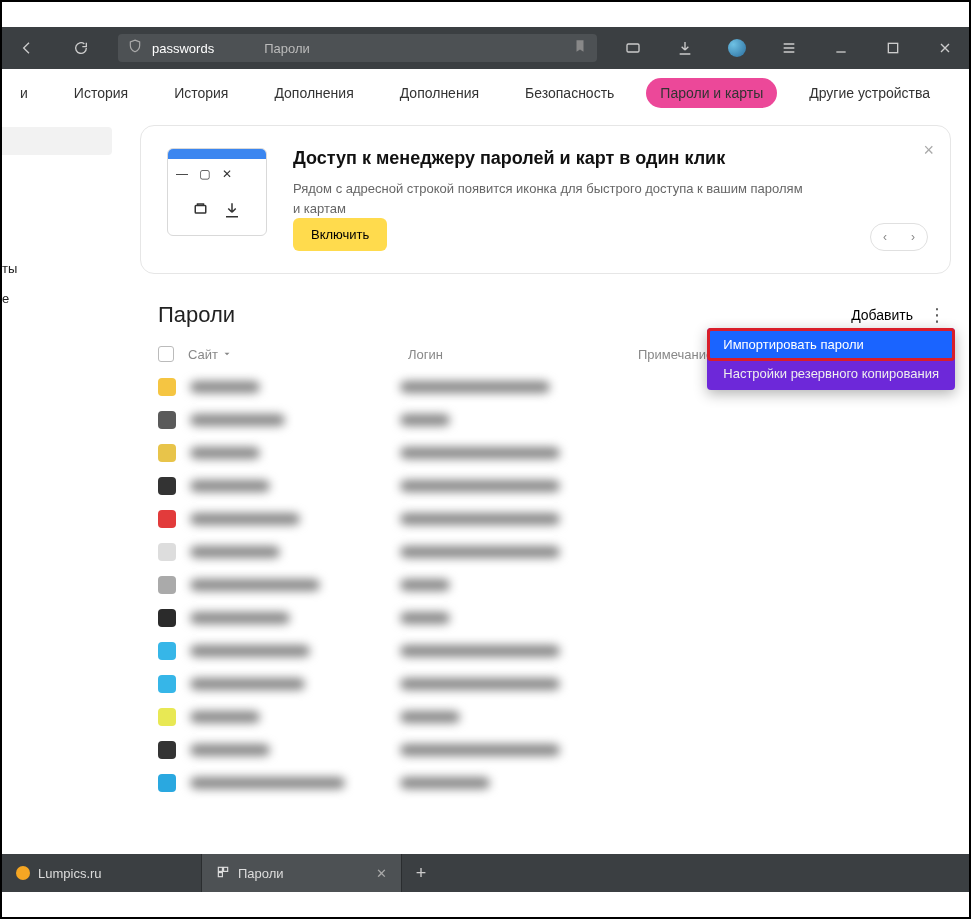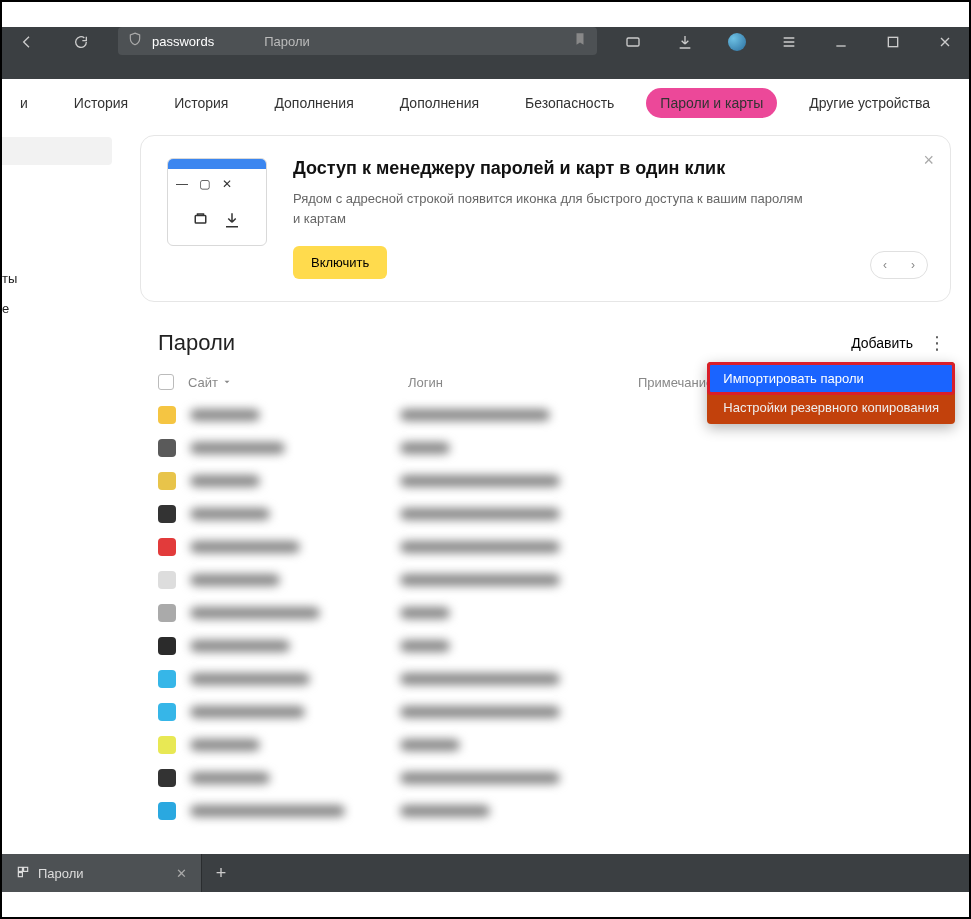--- a/index.html
+++ b/index.html
@@ -1,19 +1,19 @@
 <!DOCTYPE html>
 <html><head>
 <meta charset="utf-8">
 <style>
 *{margin:0;padding:0;box-sizing:border-box;font-family:Arial,Helvetica,sans-serif;}
 body{width:971px;height:919px;background:#fff;overflow:hidden;position:relative;border:2px solid #000;}
 
 
-.chrome-bar{background:#3b3f42;height:52px;display:flex;align-items:flex-start;padding:0 8px;gap:20px;margin-top:25px;}
+.chrome-bar{background:#3b3f42;height:42px;display:flex;align-items:center;padding:0 8px;gap:20px;margin-top:25px;}
 .nav-btn{width:34px;height:30px;display:flex;align-items:center;justify-content:center;color:#ccc;cursor:pointer;}
 .nav-btn svg{width:16px;height:16px;fill:none;stroke:#ccc;stroke-width:2;}
 .url-bar{flex:1;background:#4d5154;height:28px;border-radius:4px;display:flex;align-items:center;padding:0 10px;gap:10px;}
 .url-shield{color:#aaa;}
 .url-text{color:#fff;font-size:13px;}
 .url-title{color:#bbb;font-size:13px;margin-left:40px;}
 .url-bookmark{margin-left:auto;color:#888;}
 .tb-icon{width:32px;height:30px;display:flex;align-items:center;justify-content:center;color:#ccc;cursor:pointer;}
 .tb-icon svg{width:16px;height:16px;fill:none;stroke:#ccc;stroke-width:2;}
 .avatar-ico{width:18px;height:18px;border-radius:50%;background:radial-gradient(circle at 30% 30%,#6ec1e4,#2a6e9e);}
@@ -33,32 +33,32 @@
 
 
 .promo{background:#fff;border:1px solid #e6e6e6;border-radius:14px;padding:22px 26px;display:flex;gap:26px;position:relative;}
 .promo-close{position:absolute;top:14px;right:16px;color:#aaa;font-size:18px;cursor:pointer;}
 .promo-ill{width:100px;height:88px;background:#fff;border:1px solid #d9d9d9;border-radius:6px;position:relative;overflow:hidden;}
 .promo-ill .bluebar{height:10px;background:#3b86f0;}
 .promo-ill .winbtns{position:absolute;top:18px;left:8px;font-size:12px;color:#333;letter-spacing:4px;}
 .promo-ill .icons{position:absolute;bottom:16px;left:0;right:0;display:flex;justify-content:center;gap:12px;}
 .promo-ill .icons svg{width:18px;height:18px;stroke:#333;fill:none;stroke-width:2;}
 .promo-body h2{font-size:18px;font-weight:700;color:#111;margin-bottom:10px;}
-.promo-body p{font-size:13px;color:#666;line-height:1.5;max-width:520px;margin-bottom:18px;}
+.promo-body p{font-size:13px;color:#666;line-height:1.5;max-width:520px;}
 .promo-btn{background:#ffdb4d;border:none;padding:9px 18px;border-radius:6px;font-size:13px;cursor:pointer;}
 .promo-nav{position:absolute;right:22px;bottom:22px;border:1px solid #e0e0e0;border-radius:18px;height:28px;width:58px;display:flex;align-items:center;justify-content:space-around;color:#888;font-size:12px;}
 
 
 .sec-head{display:flex;align-items:center;margin:28px 0 18px 18px;gap:10px;position:relative;}
 .sec-title{font-size:22px;color:#222;}
 .sec-add{margin-left:auto;color:#000000;font-size:14px;cursor:pointer;}
 .menu-dots{width:28px;text-align:center;color:#555;font-size:18px;cursor:pointer;line-height:1;letter-spacing:0;}
 
 
-.dropdown{position:absolute;top:26px;right:-4px;background:#c2410c;border-radius:4px;padding:2px;box-shadow:0 4px 14px rgba(0,0,0,.3);z-index:50;min-width:236px;margin-top:6px;}
+.dropdown{position:absolute;top:26px;right:-4px;background:#6d28d9;border-radius:4px;padding:2px;box-shadow:0 4px 14px rgba(0,0,0,.3);z-index:50;min-width:236px;}
 .dropdown .item{padding:7px 14px;font-size:13px;color:#eee;cursor:pointer;white-space:nowrap;border-radius:2px;}
 .dropdown .item.selected{background:#1a64ff;color:#fff;outline:3px solid #d91e2a;outline-offset:-1px;}
 
 
 .tbl-head{display:flex;align-items:center;padding:0 18px;font-size:13px;color:#888;margin-bottom:8px;}
 .tbl-head .chk{width:16px;height:16px;border:1px solid #bbb;border-radius:3px;margin-right:14px;}
 .col-site{width:220px;display:flex;align-items:center;gap:4px;}
 .col-login{width:230px;}
 .col-note{flex:1;}
 
@@ -282,20 +282,24 @@
           <span class="favico c12"></span>
           <span class="blur-text" style="width:155px;background:#888"></span>
           <span style="width:55px"></span>
           <span class="blur-text" style="width:90px;background:#888"></span>
         </div>
     </div>
   </div>
 </div>
 
 <div class="tab-bar">
+  <div class="tab-item">
+    <span class="tab-fav" style="background:#f5a623"></span>
+    <span>Lumpics.ru</span>
+  </div>
   <div class="tab-item active">
     <span><svg width="14" height="14" viewBox="0 0 24 24" fill="none" stroke="#ddd" stroke-width="2">
           <rect x="4" y="4" width="7" height="7"></rect>
           <rect x="13" y="4" width="7" height="7"></rect>
           <rect x="4" y="13" width="7" height="7"></rect>
         </svg></span>
     <span>Пароли</span>
     <span class="tab-close">✕</span>
   </div>
   <div class="tab-add">+</div>

